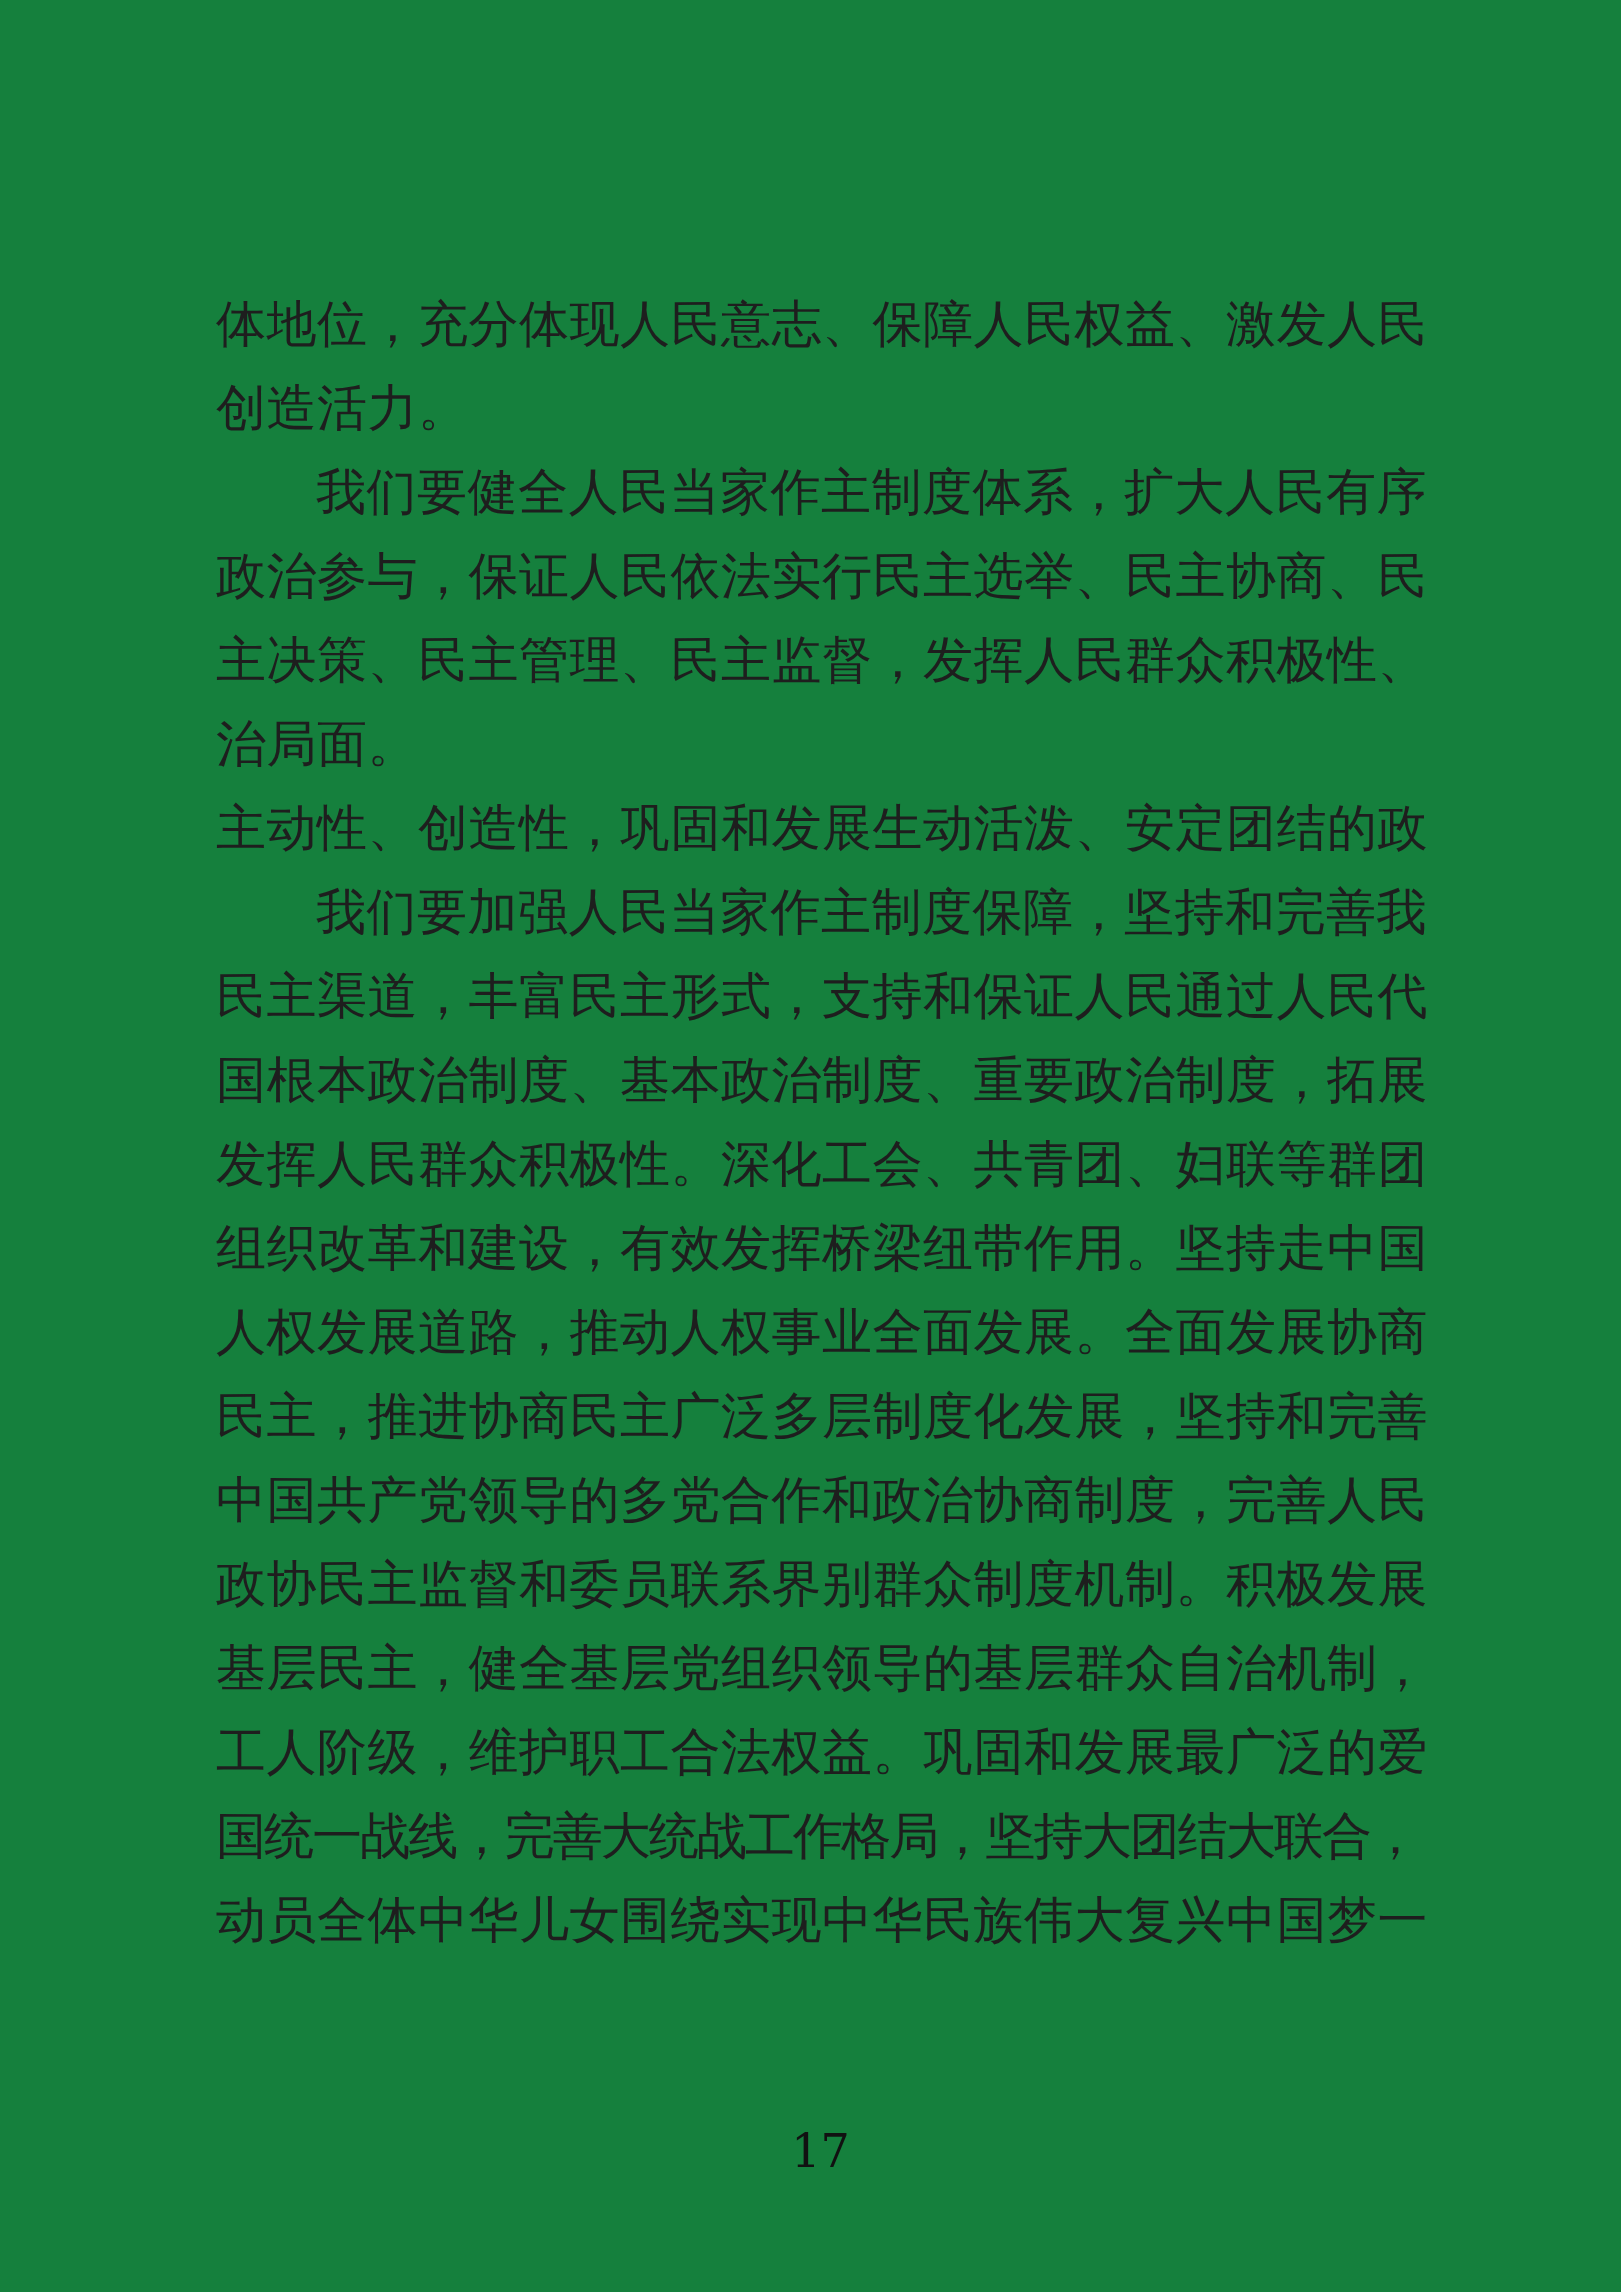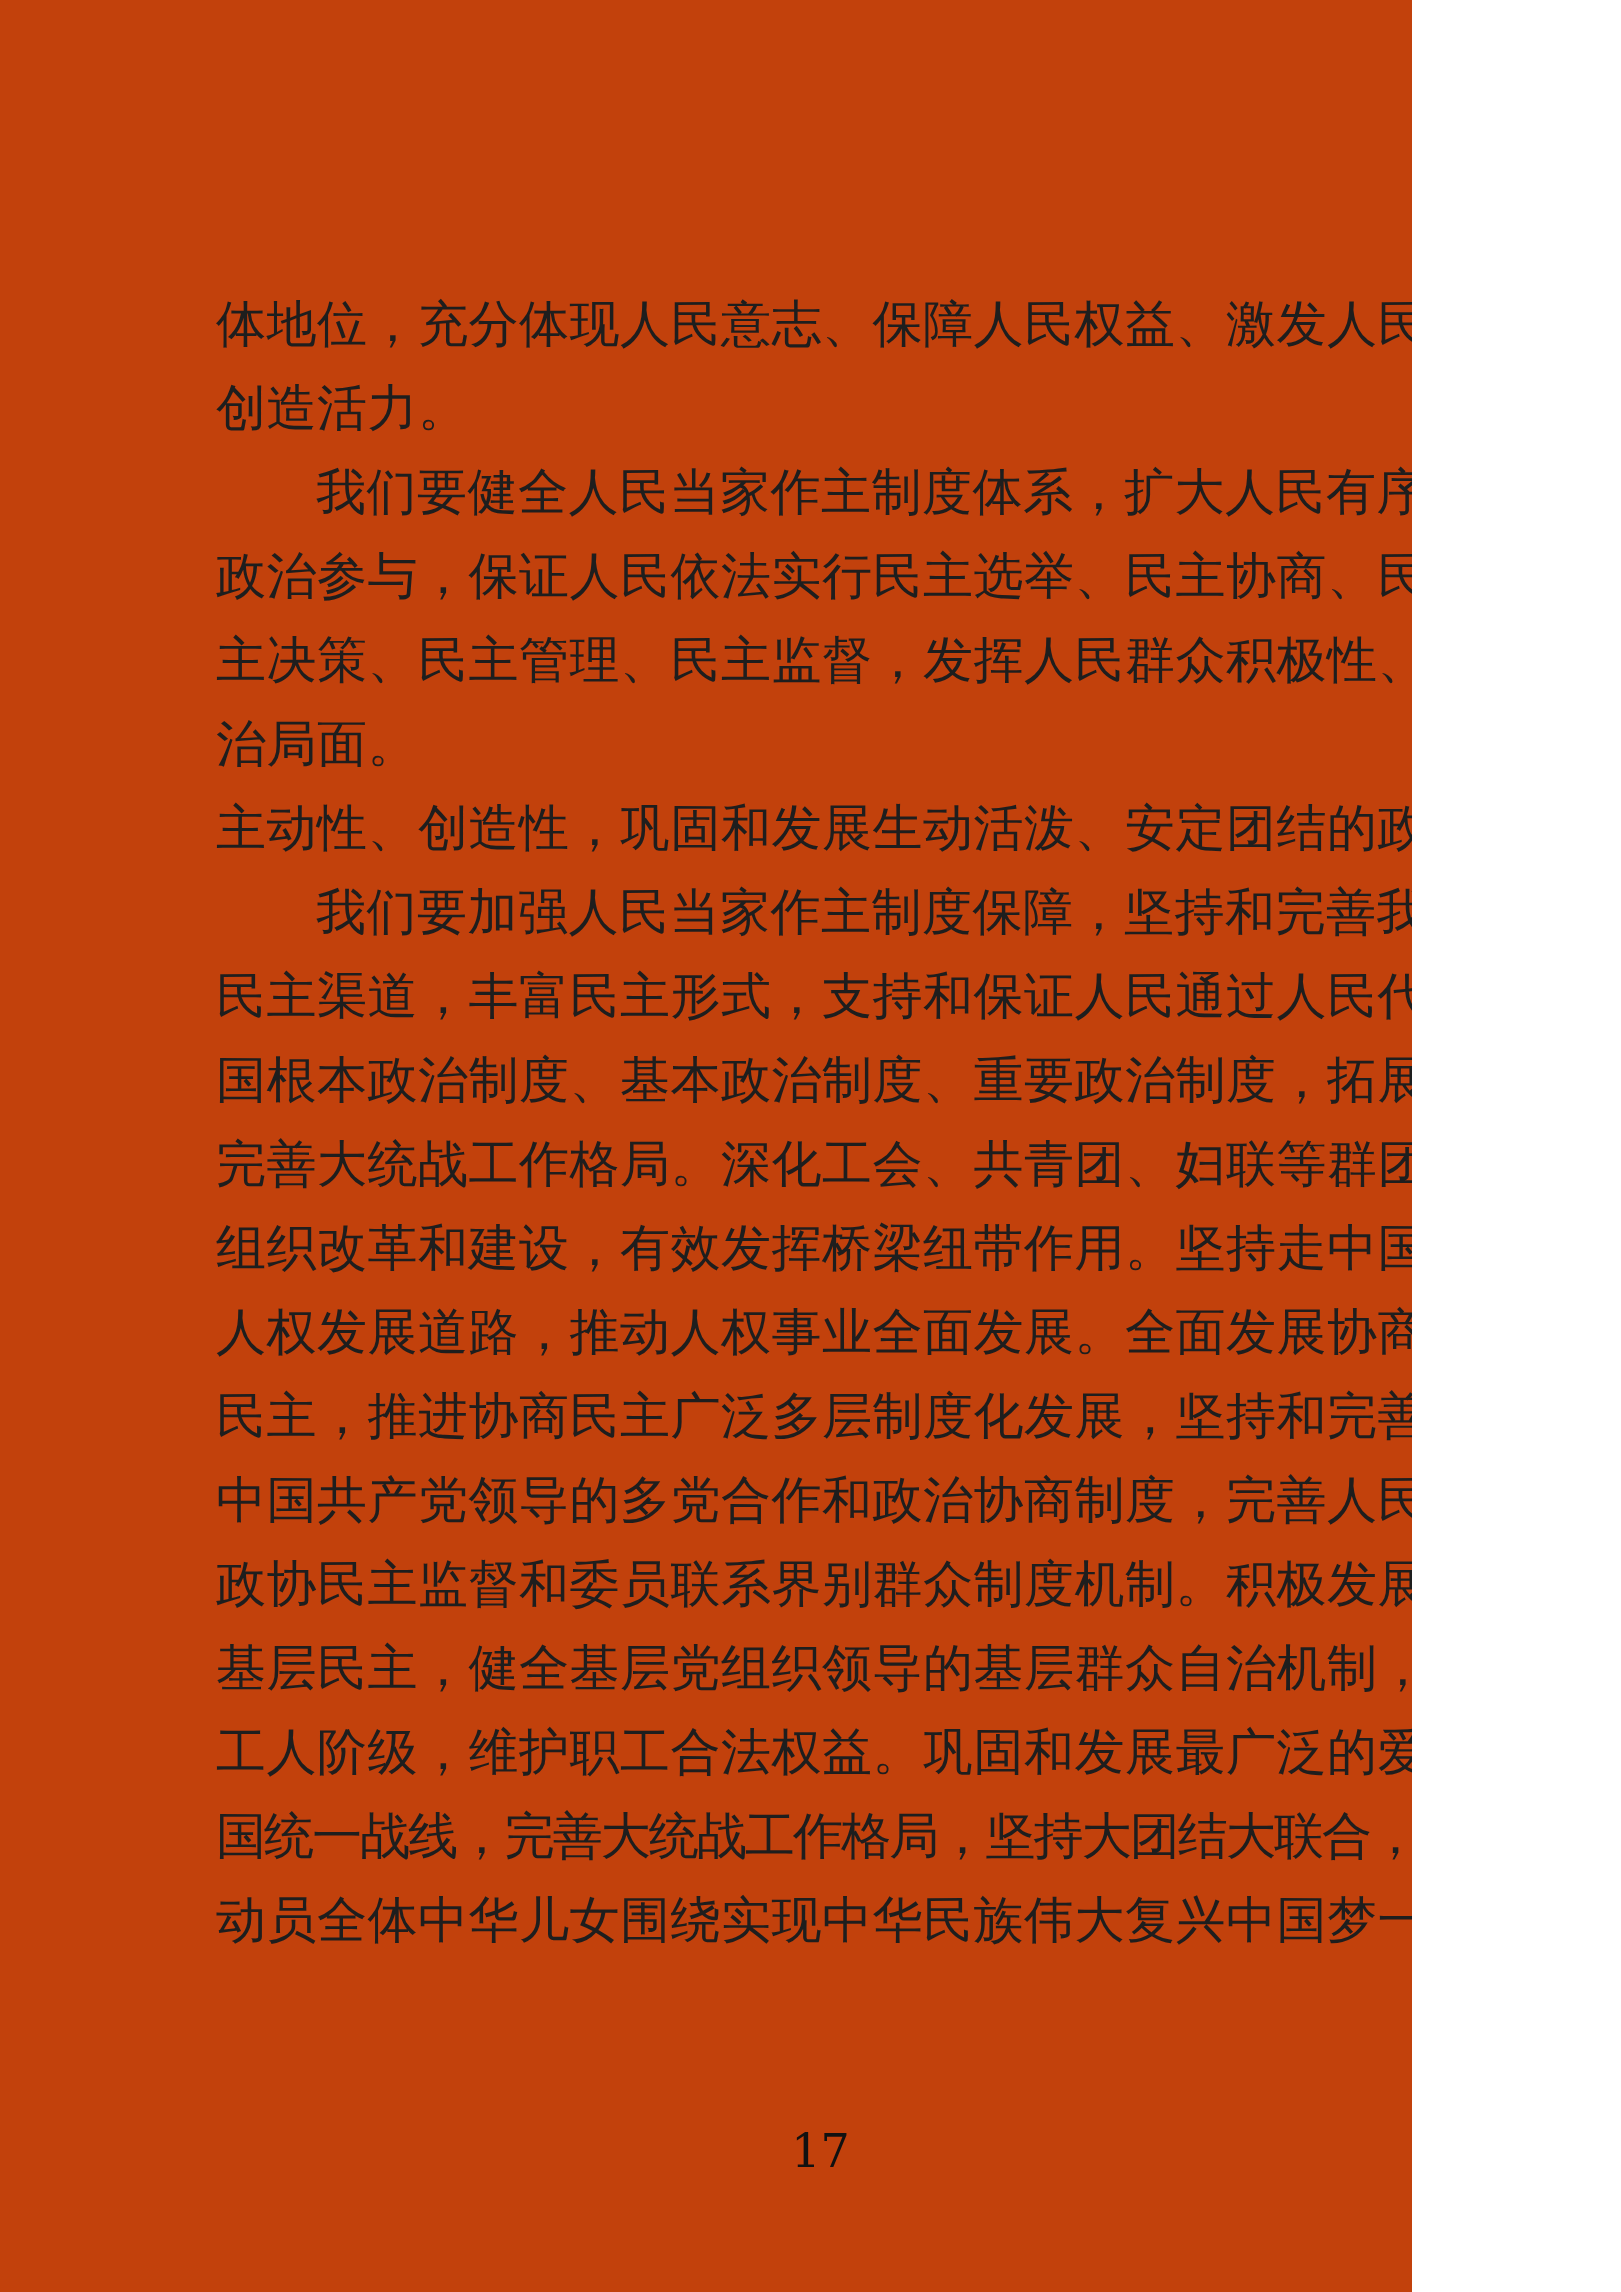--- a/index.html
+++ b/index.html
@@ -2,23 +2,23 @@
 <html><head>
 <meta charset="utf-8">
 <style>
   html, body {
     margin: 0;
     padding: 0;
     background: #ffffff;
   }
   .sheet {
     position: relative;
-    width: 1412px;
+    width: 1621px;
     height: 2293px;
-    background: #c2410c;
+    background: #15803d;
     overflow: hidden;
     font-family: "DejaVu Serif", serif;
   }
   .text-block {
     position: absolute;
     left: 216px;
     top: 282px;
     width: 1202px;
   }
   .line {
@@ -61,21 +61,21 @@
     <div class="line">体地位，充分体现人民意志、保障人民权益、激发人民</div>
     <div class="line short">创造活力。</div>
     <div class="line indent">我们要健全人民当家作主制度体系，扩大人民有序</div>
     <div class="line">政治参与，保证人民依法实行民主选举、民主协商、民</div>
     <div class="line">主决策、民主管理、民主监督，发挥人民群众积极性、</div>
     <div class="line short">治局面。</div>
     <div class="line">主动性、创造性，巩固和发展生动活泼、安定团结的政</div>
     <div class="line indent">我们要加强人民当家作主制度保障，坚持和完善我</div>
     <div class="line">民主渠道，丰富民主形式，支持和保证人民通过人民代</div>
     <div class="line">国根本政治制度、基本政治制度、重要政治制度，拓展</div>
-    <div class="line">完善大统战工作格局。深化工会、共青团、妇联等群团</div>
+    <div class="line">发挥人民群众积极性。深化工会、共青团、妇联等群团</div>
     <div class="line">组织改革和建设，有效发挥桥梁纽带作用。坚持走中国</div>
     <div class="line">人权发展道路，推动人权事业全面发展。全面发展协商</div>
     <div class="line">民主，推进协商民主广泛多层制度化发展，坚持和完善</div>
     <div class="line">中国共产党领导的多党合作和政治协商制度，完善人民</div>
     <div class="line">政协民主监督和委员联系界别群众制度机制。积极发展</div>
     <div class="line">基层民主，健全基层党组织领导的基层群众自治机制，</div>
     <div class="line">工人阶级，维护职工合法权益。巩固和发展最广泛的爱</div>
     <div class="line tight">国统一战线，完善大统战工作格局，坚持大团结大联合，</div>
     <div class="line">动员全体中华儿女围绕实现中华民族伟大复兴中国梦一</div>
   </div>

